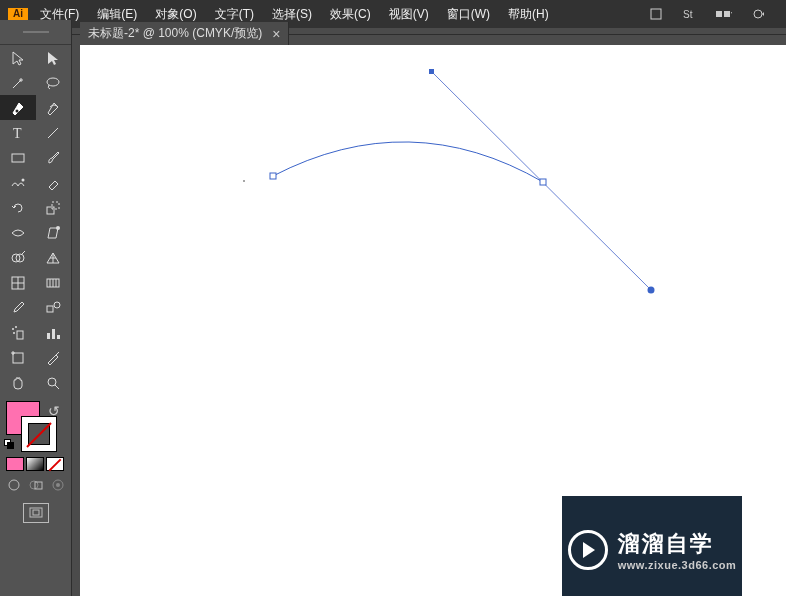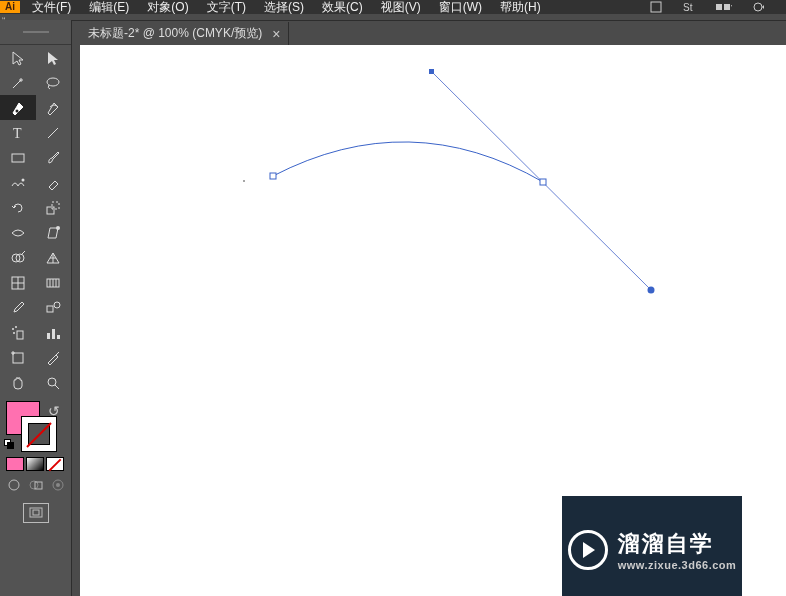--- a/index.html
+++ b/index.html
@@ -9,24 +9,25 @@
   background: #4b4b4b;
   font-family: "Microsoft YaHei", sans-serif;
   font-size: 12px;
   color: #ccc;
   overflow: hidden;
   position: relative;
 }
 
 
 .menubar {
-  height: 14px;
+  height: 28px;
   display: flex;
   align-items: center;
   background: #323232;
+  padding-left: 8px;
 }
 .app-logo {
   background: #ff9a00;
   width: 20px;
   height: 12px;
   color: #3a1d0a;
   font-weight: bold;
   font-size: 10px;
   text-align: center;
   line-height: 12px;

